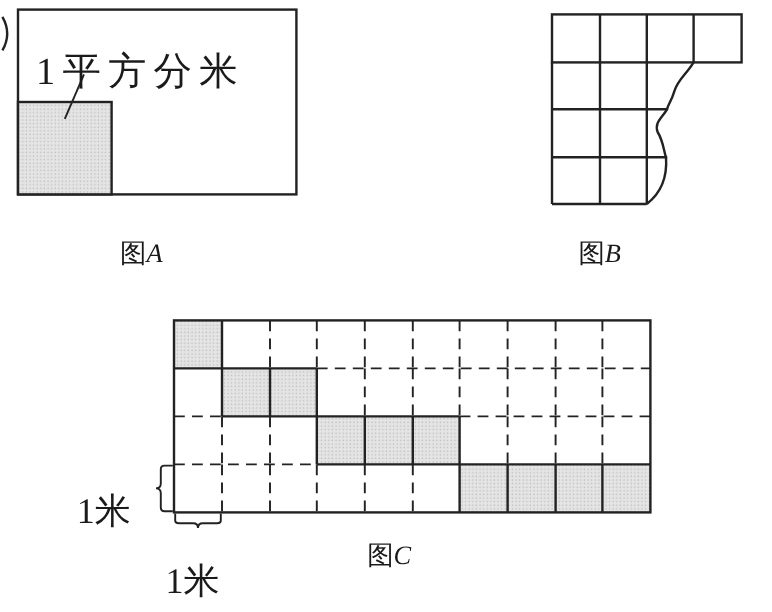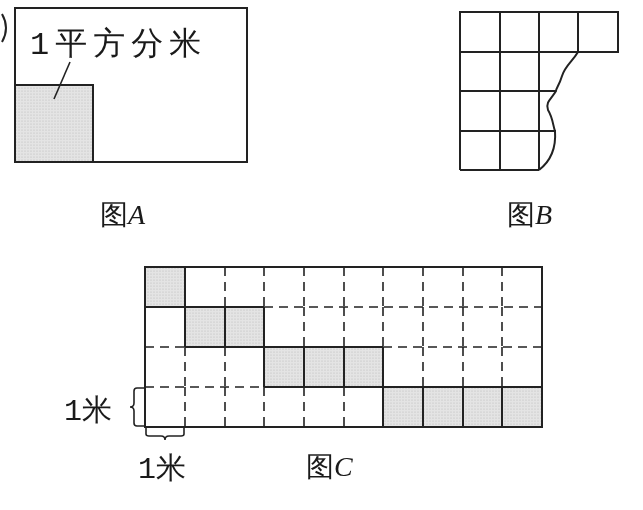--- a/index.html
+++ b/index.html
@@ -1,20 +1,20 @@
 <!DOCTYPE html>
 <html><head>
 <meta charset="utf-8">
 <style>
   html, body { margin: 0; padding: 0; background: #ffffff; }
   body { width: 643px; height: 510px; position: relative; overflow: hidden;
          font-family: "DejaVu Serif", "Liberation Serif", serif; color: #1a1a1a; }
   svg { position: absolute; left: 0; top: 0; }
-  .cjk { font-family: Liberation Mono, monospace; }
-  .label { position: absolute; font-size: 28px; white-space: nowrap; }
+  .cjk { font-family: Liberation Serif, serif; margin-top: 16px; }
+  .label { position: absolute; font-size: 22px; white-space: nowrap; }
   .label .it { font-style: italic; font-family: "Liberation Serif", "DejaVu Serif", serif; }
 </style>
 </head>
 <body>
 
 <svg width="643" height="510" viewBox="0 0 643 510">
   <defs>
     <pattern id="dots" width="3" height="3" patternUnits="userSpaceOnUse">
       <rect width="3" height="3" fill="#e4e4e4"></rect>
       <circle cx="1" cy="1" r="0.6" fill="#b9b9b9"></circle>
@@ -118,21 +118,21 @@
     </g>
   </g>
 </svg>
 
 <div class="label cjk" style="left:30px; top:22px; font-size:32px; letter-spacing:6px;">1平方分米</div>
 
 <div class="label" style="left:100px; top:196px;">
   <span class="cjk">图</span><span class="it">A</span>
 </div>
 
-<div class="label" style="left:507px; top:196px;text-align:right;">
+<div class="label" style="left:482px; top:196px;text-align:right;">
   <span class="cjk">图</span><span class="it">B</span>
 </div>
 
 <div class="label cjk" style="left:64px; top:390px; font-size:30px;">1米</div>
 
 <div class="label cjk" style="left:138px; top:448px; font-size:30px;">1米</div>
 
 <div class="label" style="left:306px; top:448px;">
   <span class="cjk">图</span><span class="it">C</span>
 </div>

